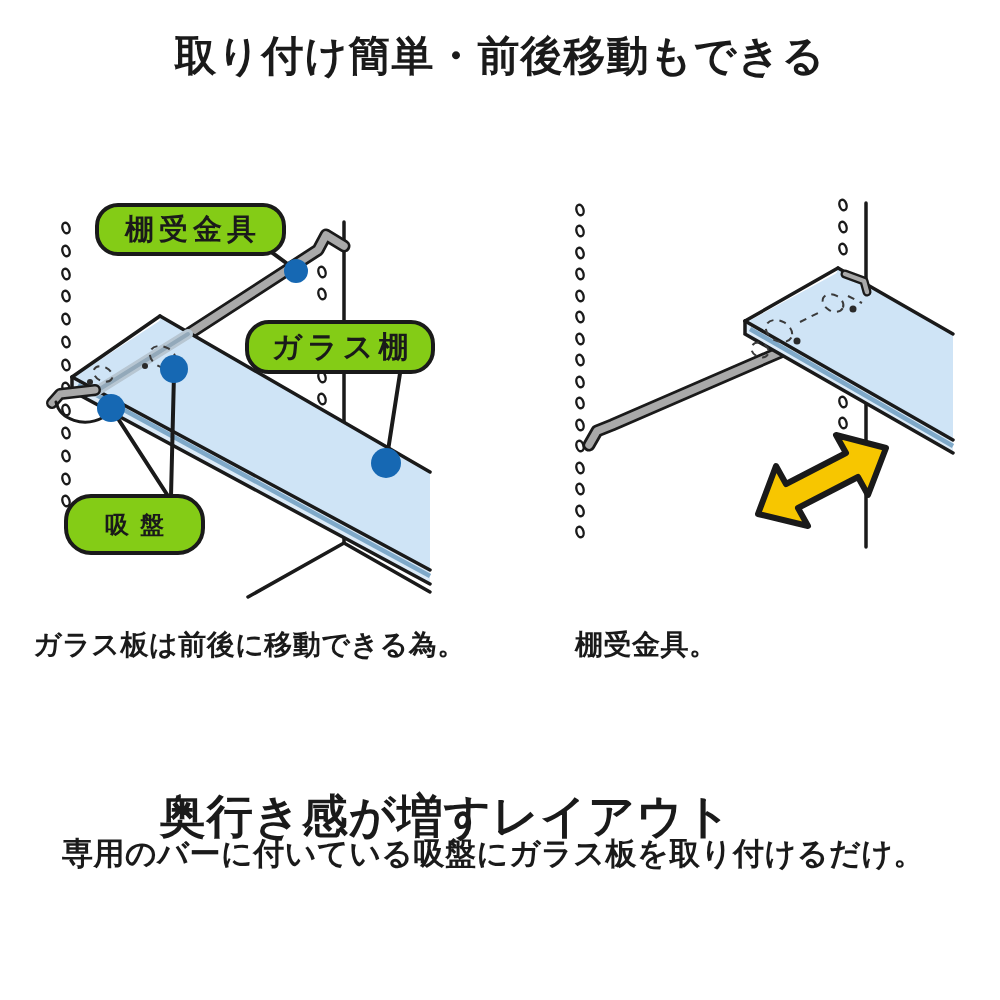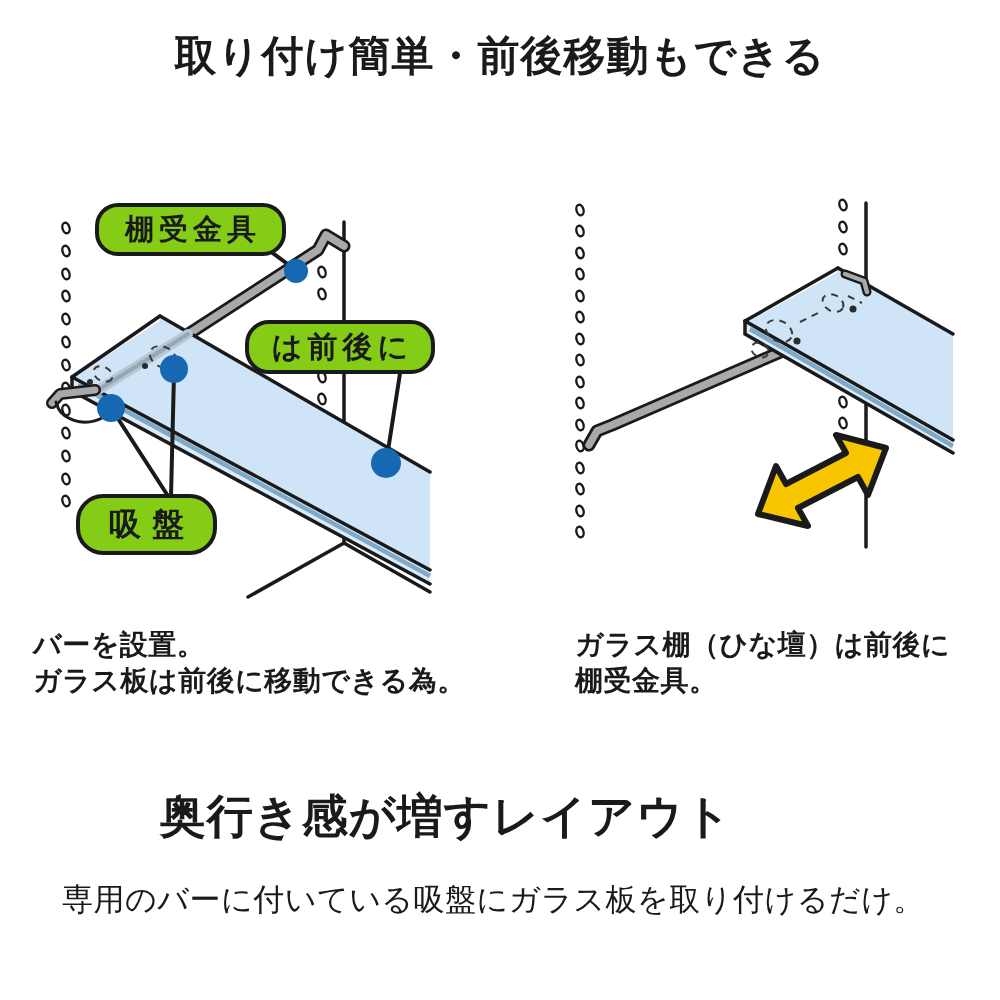--- a/index.html
+++ b/index.html
@@ -8,27 +8,27 @@
   #art{position:absolute;left:0;top:0;width:1000px;height:1000px;z-index:1;}
   .txt{position:absolute;z-index:2;white-space:nowrap;}
   .main-title{left:0;top:30px;width:1000px;text-align:center;
         font-family:"Liberation Serif","DejaVu Serif",serif;
         font-size:42px;font-weight:600;letter-spacing:1px;line-height:1.25;}
   .bubble{position:absolute;z-index:3;display:flex;align-items:center;justify-content:center;
         background:#84cc16;border:4px solid #1a1a1a;
         font-size:29px;font-weight:600;color:#1a1a1a;}
   .bubble-bracket{left:95px;top:203px;width:178px;height:45px;border-radius:23px;letter-spacing:5px;padding-left:5px;}
   .bubble-glass{left:245px;top:320px;width:177px;height:46px;border-radius:24px;letter-spacing:5px;padding-left:5px;font-size:30px;}
-  .bubble-suction{left:76px;top:494px;width:122px;height:53px;border-radius:27px;letter-spacing:11px;padding-left:11px;font-size:32px;}
+  .bubble-suction{left:64px;top:494px;width:122px;height:53px;border-radius:27px;letter-spacing:11px;padding-left:11px;font-size:24px;}
   .caption{font-size:28px;font-weight:700;line-height:36px;letter-spacing:0.5px;}
   .caption-left{left:33px;top:627px;}
   .caption-right{left:575px;top:627px;}
   .section-heading{left:8px;top:786px;width:876px;text-align:center;
         font-size:46px;font-weight:700;letter-spacing:1px;}
-  .body-text{left:62px;top:876px;font-size:31px;font-weight:400;line-height:48px;letter-spacing:0.5px;}
+  .body-text{left:62px;top:830px;font-size:31px;font-weight:700;line-height:48px;letter-spacing:0.5px;}
 </style>
 </head>
 <body>
 
 <div id="page">
 
   <svg id="art" viewBox="0 0 1000 1000" xmlns="http://www.w3.org/2000/svg">
     <defs>
       <ellipse id="hole" cx="0" cy="0" rx="3.5" ry="5.4" fill="#ffffff" stroke="#1a1a1a" stroke-width="2.4" transform="rotate(-16)"></ellipse>
     </defs>
@@ -176,33 +176,31 @@
       <polygon points="886,448 868,495 858,477 798,508 808,526 758,514 776,466 786,484 846,453 836,435" fill="#f7c600" stroke="#1a1a1a" stroke-width="6" stroke-linejoin="round"></polygon>
     </g>
   </svg>
 
   <div class="txt main-title">取り付け簡単・前後移動もできる</div>
 
   <div class="bubble bubble-bracket">
     <span>棚受金具</span>
   </div>
   <div class="bubble bubble-glass">
-    <span>は前後に</span>
+    <span>ガラス棚</span>
   </div>
   <div class="bubble bubble-suction">
     <span>吸盤</span>
   </div>
 
   <div class="txt caption caption-left">
-    <div>バーを設置。</div>
     <div>ガラス板は前後に移動できる為。</div>
   </div>
 
   <div class="txt caption caption-right">
-    <div>ガラス棚（ひな壇）は前後に</div>
     <div>棚受金具。</div>
   </div>
 
   <div class="txt section-heading">奥行き感が増すレイアウト</div>
 
   <div class="txt body-text">
     <div>専用のバーに付いている吸盤にガラス板を取り付けるだけ。</div>
   </div>
 
 </div>

